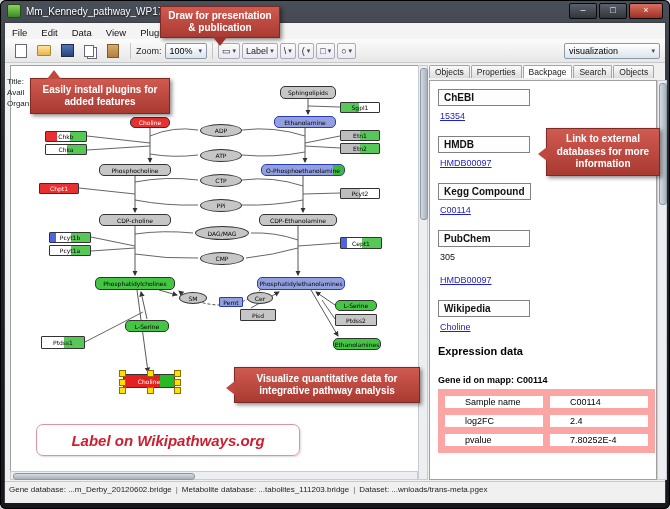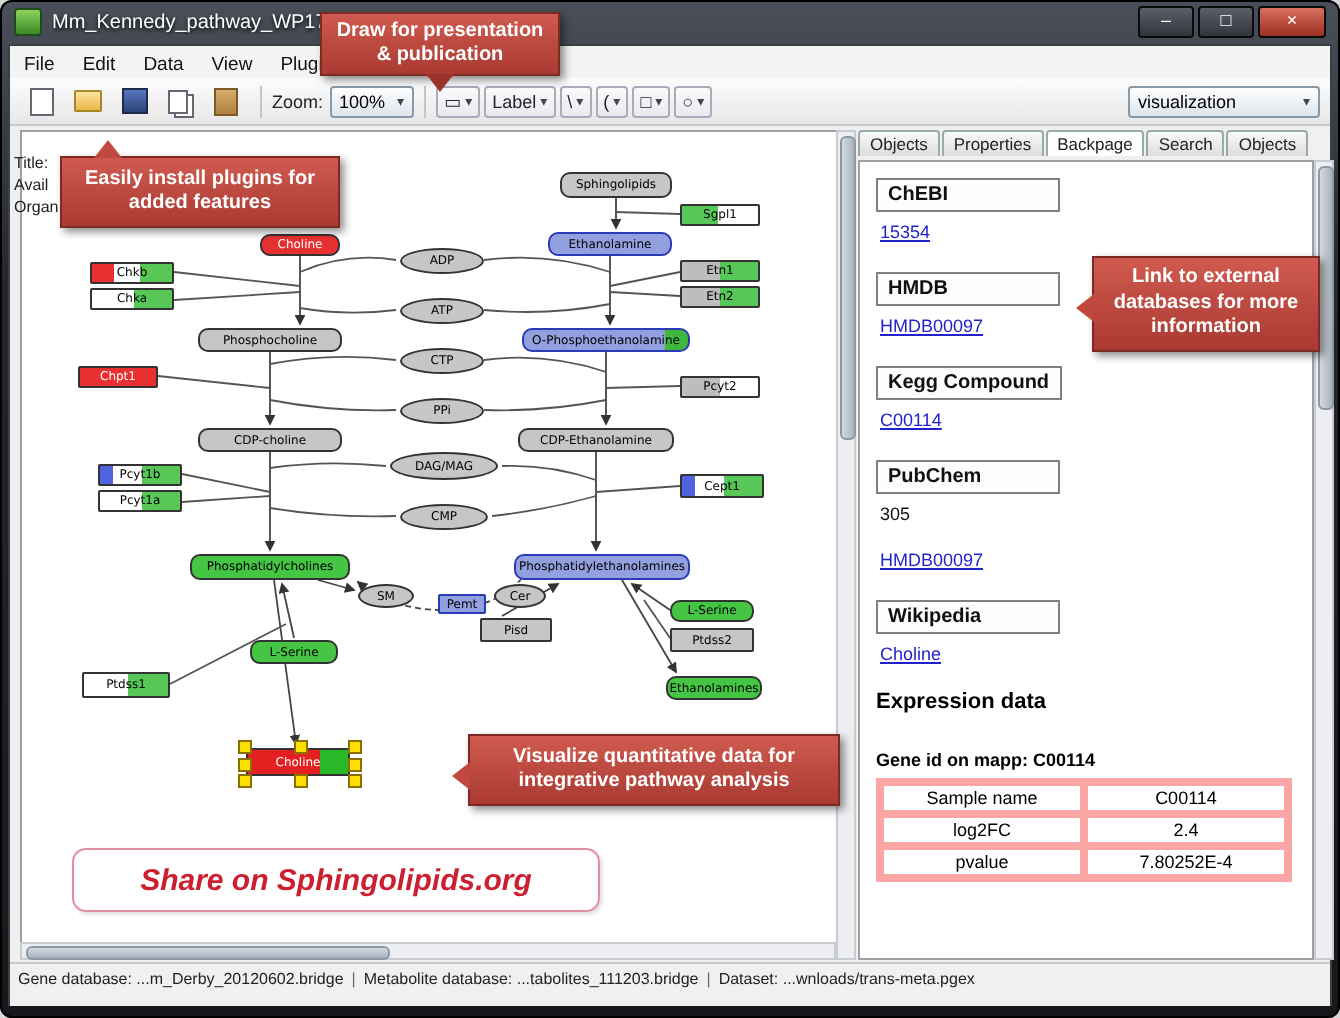--- a/index.html
+++ b/index.html
@@ -59,21 +59,21 @@
   .tab{display:inline-block;padding:1px 5px;border:1px solid #9aa;border-bottom:none;background:linear-gradient(#fafafa,#ddd);margin-right:1px;border-radius:2px 2px 0 0;color:#222}
   .tab.active{background:#fff;position:relative;top:0}
   .side-content{position:absolute;left:424px;top:57px;width:228px;height:400px;background:#fff;border:1px solid #a0a0a0;box-sizing:border-box;padding:6px 6px 0 8px;overflow:hidden}
   .sec{margin-bottom:13px}
   .sec-h{display:inline-block;min-width:80px;border:1px solid #808080;background:#fdfdfd;font-size:10px;font-weight:bold;padding:2px 5px;color:#111}
   .sec-link{color:#2222cc;text-decoration:underline;font-size:9px;margin:5px 2px 0}
   .sec-val{color:#111;font-size:9px;margin:5px 2px 0}
   .expr-title{font-size:11px;font-weight:bold;margin-top:12px;color:#000}
   .gene-id{font-size:9px;font-weight:bold;margin-top:18px;color:#000}
   .expr-table{border-collapse:collapse;margin-top:4px;font-size:9px}
-  .expr-table td{border:4px solid #fca5a5;padding:1px 20px;text-align:center;min-width:58px;background:#fff;color:#000}
+  .expr-table td{border:7px solid #fca5a5;padding:1px 20px;min-width:58px;background:#fff;color:#000}
   .statusbar{position:absolute;left:0;top:458px;right:0;height:22px;background:#f0f0f0;border-top:1px solid #c9c9c9;font-size:8px;color:#222;padding:3px 4px;box-sizing:border-box;white-space:nowrap;overflow:hidden}
   .sep{margin:0 4px;color:#666}
   .callout{position:absolute;background:linear-gradient(180deg,#d05a50,#a93a32);border:1px solid #7e2a24;color:#fff;font-weight:bold;font-size:10px;text-align:center;padding:3px 5px;box-shadow:2px 2px 4px rgba(0,0,0,.45);z-index:40;display:flex;align-items:center;justify-content:center;line-height:1.25;box-sizing:border-box}
   .pt{position:absolute;width:0;height:0;border:7px solid transparent}
   .pt-down{border-top:9px solid #9c332b;border-bottom:none;bottom:-9px}
   .pt-up{border-bottom:9px solid #c0483f;border-top:none;top:-9px}
   .pt-left{border-right:9px solid #c0483f;border-left:none;left:-9px}
   .share{position:absolute;background:rgba(255,255,255,.92);border:1px solid #e090a0;border-radius:7px;color:#cc2030;font-style:italic;font-weight:bold;font-size:15px;display:flex;align-items:center;justify-content:center;z-index:40;box-shadow:1px 1px 2px rgba(0,0,0,.15)}
 </style>
 </head>
@@ -321,16 +321,16 @@
     <span>Visualize quantitative data for integrative pathway analysis</span>
     <span class="pt pt-left" style="top:13px"></span>
   </div>
 
   <div class="callout" style="left:546px;top:128px;width:114px;height:48px">
     <span>Link to external databases for more information</span>
     <span class="pt pt-left" style="top:18px"></span>
   </div>
 
   <div class="share" style="left:36px;top:424px;width:262px;height:30px">
-    <span>Share on Sphingolipids.org</span>
+    <span>Label on Wikipathways.org</span>
   </div>
 
 </div>
 
 </body></html>

